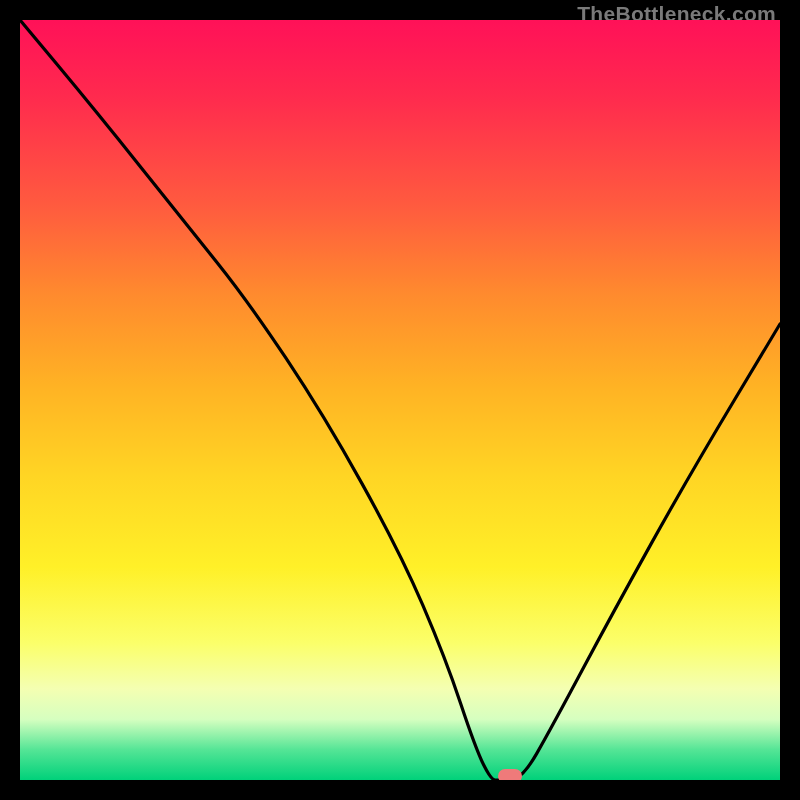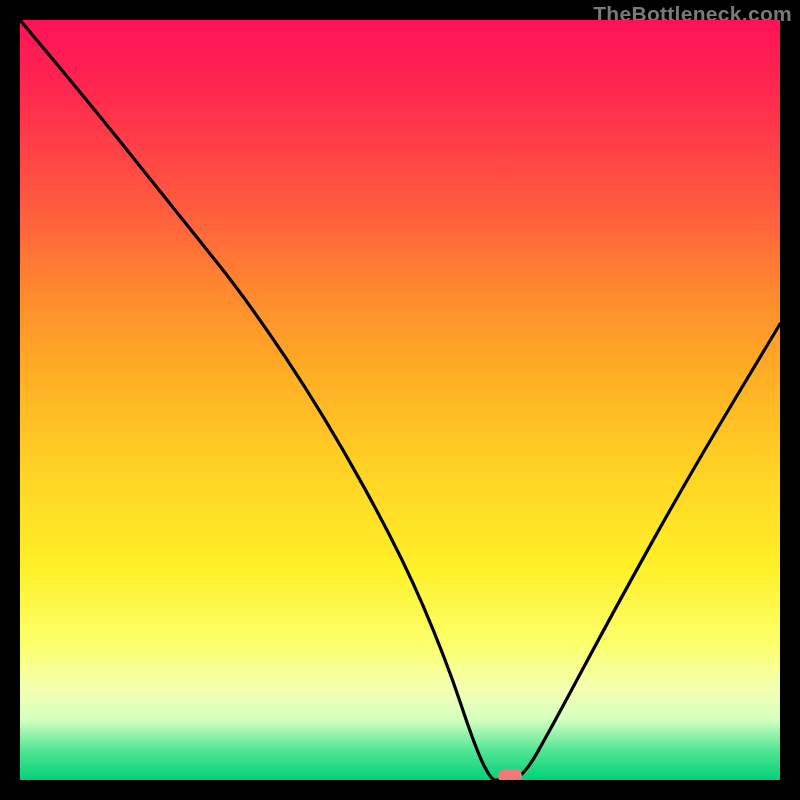--- a/index.html
+++ b/index.html
@@ -47,21 +47,21 @@
     position: absolute;
     width: 24px;
     height: 14px;
     border-radius: 8px;
     background: #ef7a7a;
     transform: translate(-50%, -50%);
   }
   .watermark {
     position: absolute;
     top: 2px;
-    right: 8px;
+    right: 24px;
     font: 600 21px Arial, Helvetica, sans-serif;
     color: #7a7a7a;
     letter-spacing: 0.3px;
     user-select: none;
   }
 </style>
 </head>
 <body>
 
 <div class="frame">

